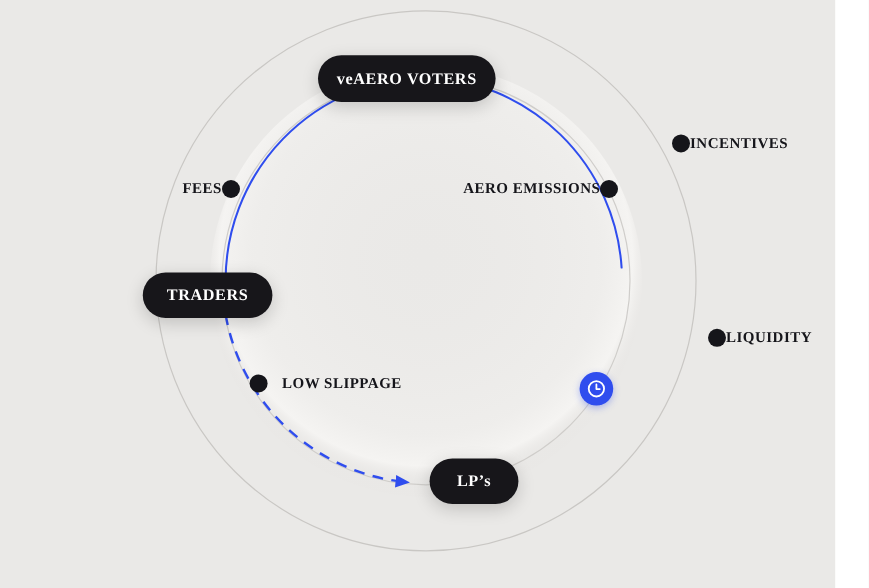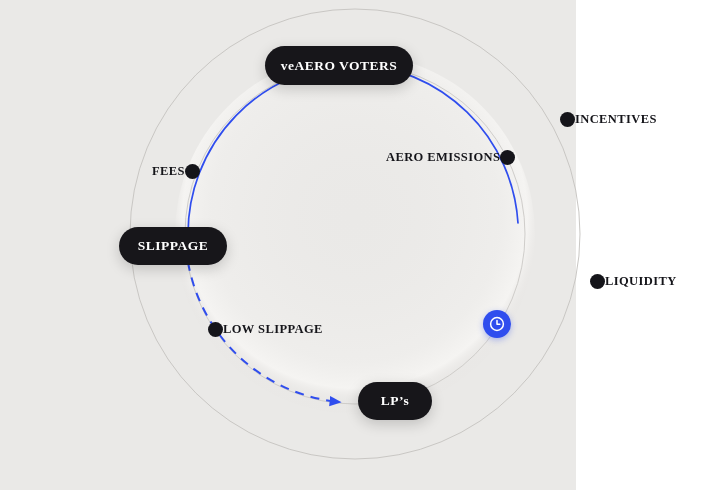--- a/index.html
+++ b/index.html
@@ -7,21 +7,21 @@
     padding: 0;
   }
   body {
     width: 724px;
     height: 490px;
     overflow: hidden;
     font-family: "Liberation Serif", serif;
   }
   #canvas {
     position: relative;
-    width: 576px;
+    width: 696px;
     height: 490px;
     background: #eae9e7;
   }
   #diagram-svg {
     position: absolute;
     left: 0;
     top: 0;
     width: 724px;
     height: 490px;
   }
@@ -66,25 +66,25 @@
   }
   .dot {
     width: 15px;
     height: 15px;
     border-radius: 50%;
     background: #15151a;
     flex: 0 0 auto;
   }
   .dot-label.label-left .dot { margin-left: 9px; }
   .dot-label.label-right .dot { margin-right: 9px; }
-  #label-fees { left: 152px; top: 164px; text-align: center; }
+  #label-fees { left: 152px; top: 150px; text-align: center; }
   #label-aero-emissions { left: 386px; top: 150px; }
   #label-incentives { left: 551px; top: 112px; }
   #label-liquidity { left: 581px; top: 274px; }
-  #label-low-slippage { left: 199px; top: 322px; }
+  #label-low-slippage { left: 199px; top: 312px; gap: 12px; }
   #badge-clock {
     position: absolute;
     left: 483px;
     top: 310px;
     width: 28px;
     height: 28px;
     border-radius: 50%;
     background: #2f4dee;
     display: flex;
     align-items: center;
@@ -123,21 +123,21 @@
 
     <path d="M 188 262 A 170 170 0 0 0 340 402" fill="none" stroke="#2f4dee" stroke-width="2" stroke-dasharray="9 7" stroke-linecap="butt" marker-end="url(#arrowBlue)"></path>
 
   </svg>
 
   <div class="node-pill" id="node-veaero-voters">
     <span>veAERO VOTERS</span>
   </div>
 
   <div class="node-pill" id="node-traders">
-    <span>SLIPPAGE</span>
+    <span>TRADERS</span>
   </div>
 
   <div class="node-pill" id="node-lps">
     <span>LP’s</span>
   </div>
 
 
   <div class="dot-label label-right" id="label-fees">
     <span>FEES</span>
     <span class="dot"></span>

